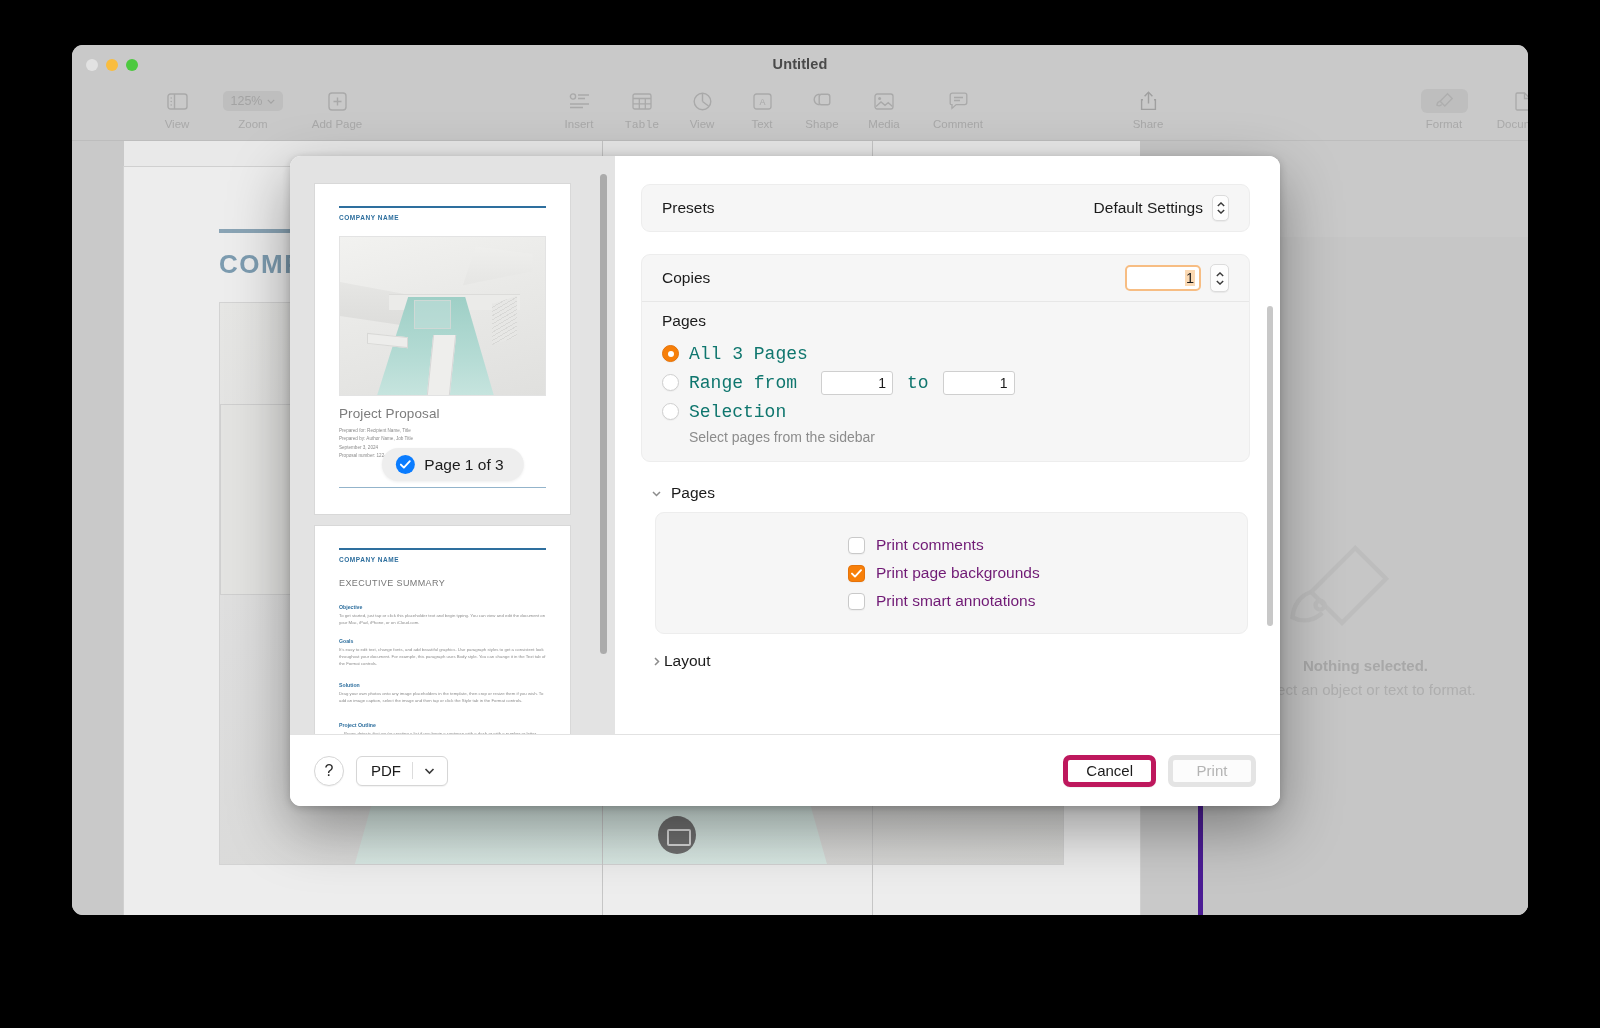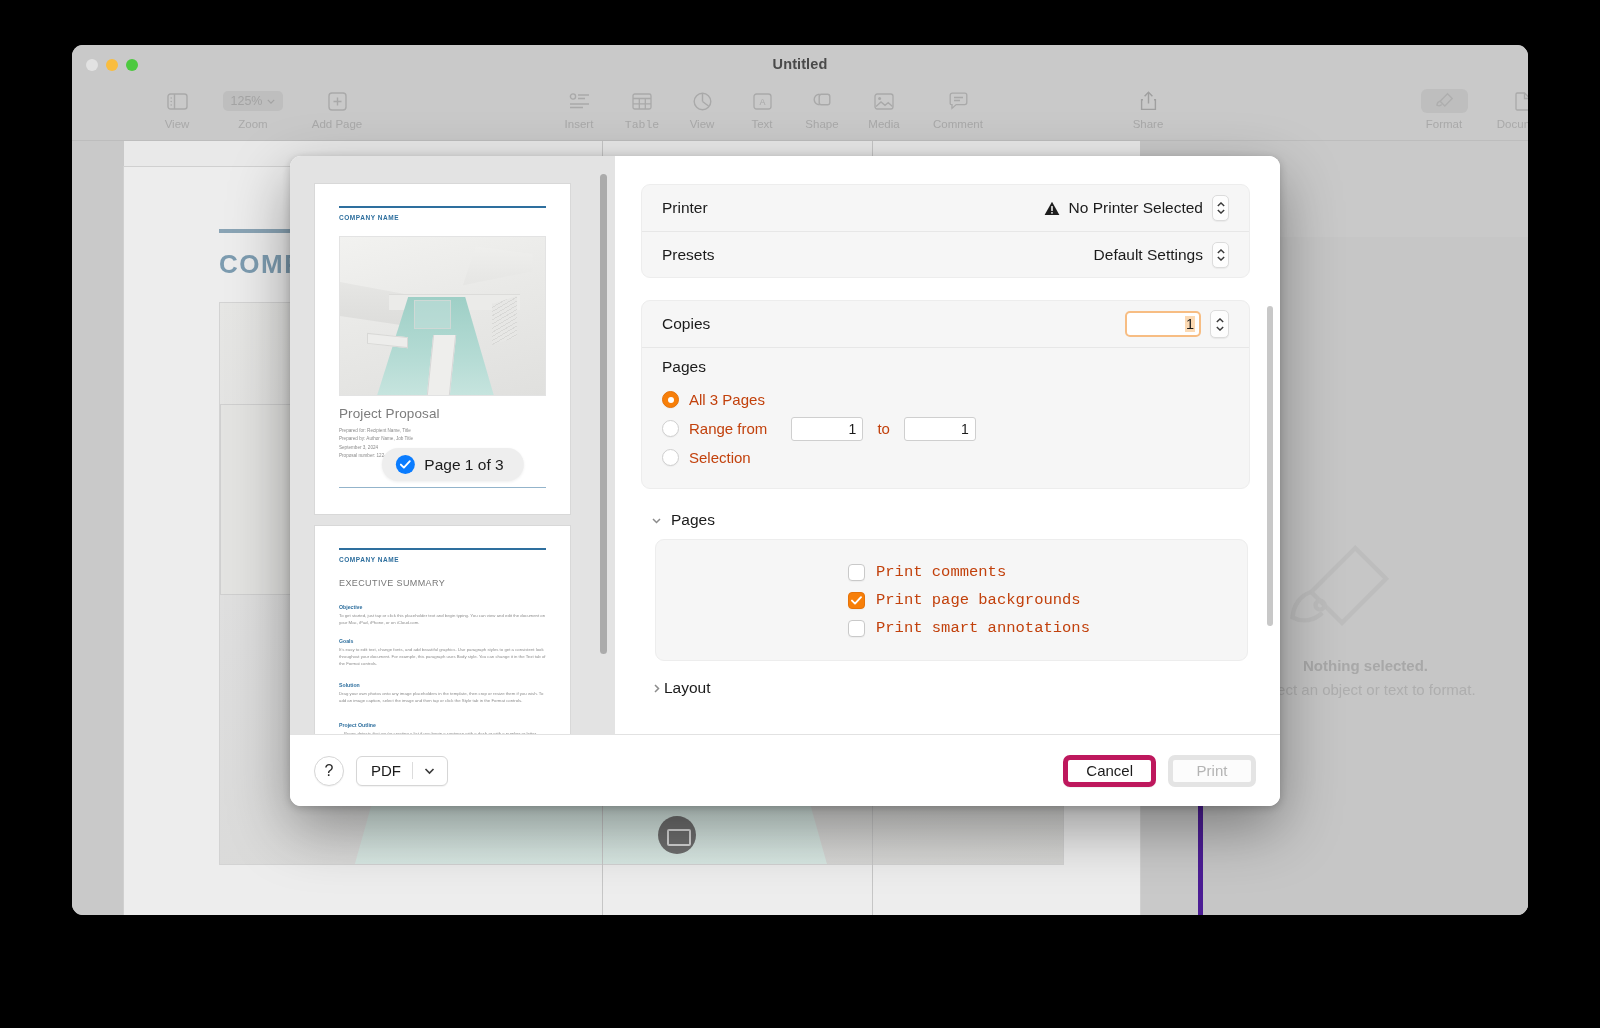--- a/index.html
+++ b/index.html
@@ -270,21 +270,21 @@
   .pages-head { font-size: 15.5px; color: #1b1b1b; margin: 6px 0 9px 0; }
   .radio-row { display: flex; align-items: center; gap: 10px; height: 29px; }
   .radio {
     width: 17px; height: 17px; border-radius: 50%; background: #fff;
     border: 1px solid #cfcfcf; flex: none;
     display: flex; align-items: center; justify-content: center;
     box-shadow: 0 1px 1px rgba(0,0,0,.04);
   }
   .radio.on { background: #f77f09; border-color: #e5730a; }
   .radio.on::after { content: ""; width: 6px; height: 6px; border-radius: 50%; background: #fff; }
-  .radio-lbl { font-size: 15px; color: #c2410c; }
+  .radio-lbl { font-size: 18px; color: #0f766e; font-family: Liberation Mono, monospace; }
   .mini-input {
     width: 72px; height: 24px; background: #fff; border: 1px solid #cfcfcf;
     border-radius: 3px; display: flex; align-items: center; justify-content: flex-end;
     padding-right: 6px; font-size: 14px; color: #1b1b1b;
   }
   .hint { font-size: 14px; color: #8c8c8c; margin: 3px 0 0 27px; }
 
   .disclosure { display: flex; align-items: center; gap: 9px; margin: 4px 0 10px 10px; }
   .disclosure-lbl { font-size: 15.5px; color: #1b1b1b; }
   .tri { width: 11px; height: 11px; }
@@ -295,21 +295,21 @@
   }
   .check-row { display: flex; align-items: center; gap: 11px; height: 28px; padding-left: 192px; }
   .cbox {
     width: 17px; height: 17px; border-radius: 4px; background: #fff;
     border: 1px solid #c9c9c9; flex: none;
     display: flex; align-items: center; justify-content: center;
     box-shadow: 0 1px 1px rgba(0,0,0,.04);
   }
   .cbox.on { background: #f77f09; border-color: #e5730a; }
   .cbox svg { display: block; }
-  .check-lbl { font-size: 15.5px; color: #c2410c; font-family: Liberation Mono, monospace; }
+  .check-lbl { font-size: 15.5px; color: #701a75; }
 
   .layout-row { display: flex; align-items: center; gap: 2px; margin: 18px 0 0 10px; }
 
   
   .sheet-footer {
     height: 72px; flex: none; background: #fff;
     border-top: 1px solid #e2e2e2;
     display: flex; align-items: center; padding: 0 24px;
     gap: 12px;
   }
@@ -590,39 +590,20 @@
 
           </div>
         </div>
 
         <div class="pv-scroll"></div>
       </div>
 
       <div class="settings-pane">
 
         <div class="group">
-          <div class="row">
-            <span class="row-label">Printer</span>
-            <span class="row-right">
-              <svg class="warn-tri" width="16" height="15" viewBox="0 0 16 15">
-                <path d="M8 .8L15.4 14H.6z" fill="#1d1d1d"></path>
-                <rect x="7.25" y="5" width="1.5" height="5" rx=".6" fill="#fff"></rect>
-                <circle cx="8" cy="11.8" r=".9" fill="#fff"></circle>
-              </svg>
-              <span class="popup-val">No Printer Selected</span>
-              <span class="stepper-chev">
-                <svg class="chev" viewBox="0 0 10 6" fill="none" stroke="#3a3a3a" stroke-width="1.7">
-                    <path d="M1 5l4-4 4 4"></path>
-                  </svg>
-                <svg class="chev" viewBox="0 0 10 6" fill="none" stroke="#3a3a3a" stroke-width="1.7">
-                    <path d="M1 1l4 4 4-4"></path>
-                  </svg>
-              </span>
-            </span>
-          </div>
           <div class="row">
             <span class="row-label">Presets</span>
             <span class="row-right">
               <span class="popup-val">Default Settings</span>
               <span class="stepper-chev">
                 <svg class="chev" viewBox="0 0 10 6" fill="none" stroke="#3a3a3a" stroke-width="1.7">
                     <path d="M1 5l4-4 4 4"></path>
                   </svg>
                 <svg class="chev" viewBox="0 0 10 6" fill="none" stroke="#3a3a3a" stroke-width="1.7">
                     <path d="M1 1l4 4 4-4"></path>
@@ -664,20 +645,21 @@
               <span class="mini-input" style="margin-left:14px;">1</span>
               <span class="radio-lbl" style="margin:0 4px;">to</span>
               <span class="mini-input">1</span>
             </div>
 
             <div class="radio-row">
               <span class="radio"></span>
               <span class="radio-lbl">Selection</span>
             </div>
 
+            <div class="hint">Select pages from the sidebar</div>
           </div>
         </div>
 
         <div class="disclosure">
           <svg class="tri" viewBox="0 0 11 11" fill="none" stroke="#8c8c8c" stroke-width="1.5">
             <path d="M2 4l3.5 3.5L9 4"></path>
           </svg>
           <span class="disclosure-lbl">Pages</span>
         </div>
 

